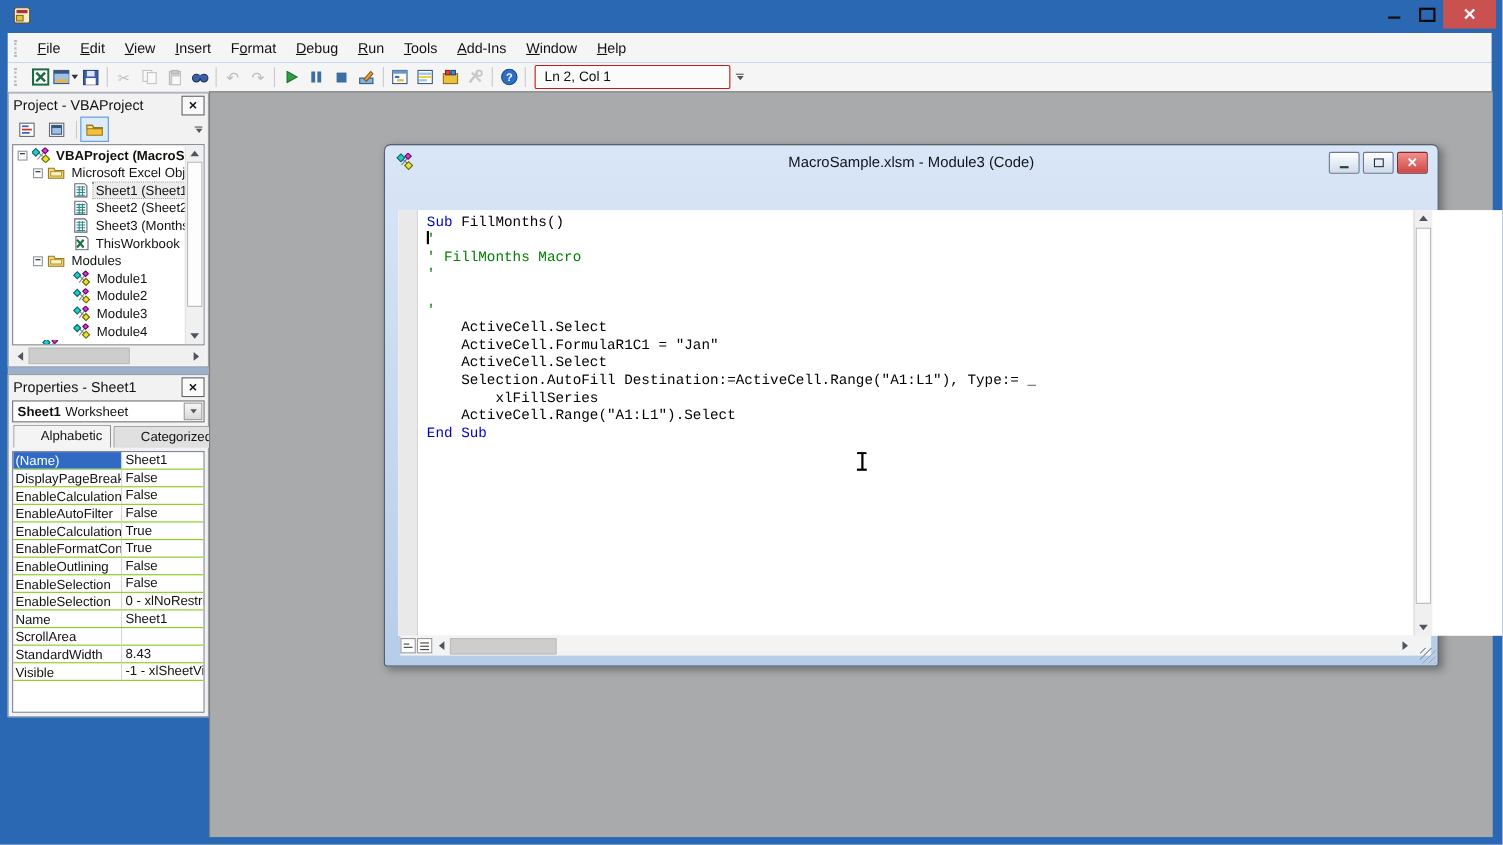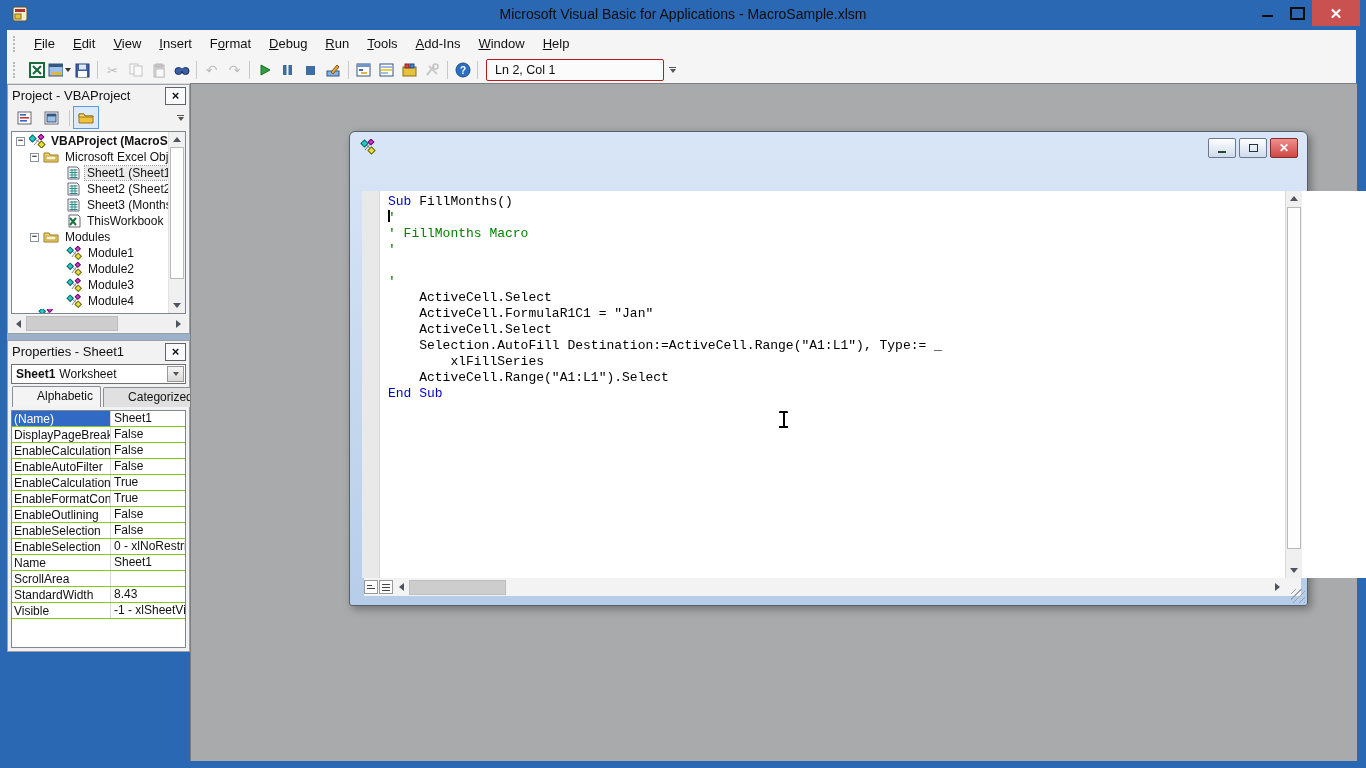--- a/index.html
+++ b/index.html
@@ -126,21 +126,20 @@
 <div id="screen">
 
   <div class="titlebar">
     <span class="app-icon">
       <svg width="17" height="17">
           <rect x="1" y="1" width="14" height="14" rx="2" fill="#f3edd2" stroke="#5d5330"></rect>
           <rect x="3" y="3" width="10" height="3" fill="#a33"></rect>
           <rect x="3" y="8" width="6" height="5" fill="#e8c23a" stroke="#8a6d1c"></rect>
         </svg>
     </span>
-    <span class="title-text">Microsoft Visual Basic for Applications - MacroSample.xlsm</span>
     <span class="win-controls">
       <span class="win-btn">
           <span class="glyph-min"></span>
         </span>
       <span class="win-btn">
           <span class="glyph-max"></span>
         </span>
       <span class="win-btn close">
           <span class="glyph-x">✕</span>
         </span>
@@ -589,20 +588,21 @@
       <div class="cw-title">
         <span class="cw-icon">
           <svg width="16" height="16">
               <line x1="4" y1="4" x2="12" y2="11" stroke="#777"></line>
               <line x1="11" y1="4" x2="5" y2="11" stroke="#777"></line>
               <rect x="2" y="2" width="5" height="5" fill="#28c8c8" stroke="#066" transform="rotate(45 4.5 4.5)"></rect>
               <rect x="9" y="1" width="4" height="4" fill="#d43bd4" stroke="#606" transform="rotate(45 11 3)"></rect>
               <rect x="9" y="9" width="5" height="5" fill="#e8e23a" stroke="#660" transform="rotate(45 11.5 11.5)"></rect>
             </svg>
         </span>
+        <span class="cw-title-text">MacroSample.xlsm - Module3 (Code)</span>
         <span class="cw-btns">
           <span class="cw-btn">
               <span class="mini-bar"></span>
             </span>
           <span class="cw-btn">
               <span class="mini-box"></span>
             </span>
           <span class="cw-btn close">✕</span>
         </span>
       </div>

